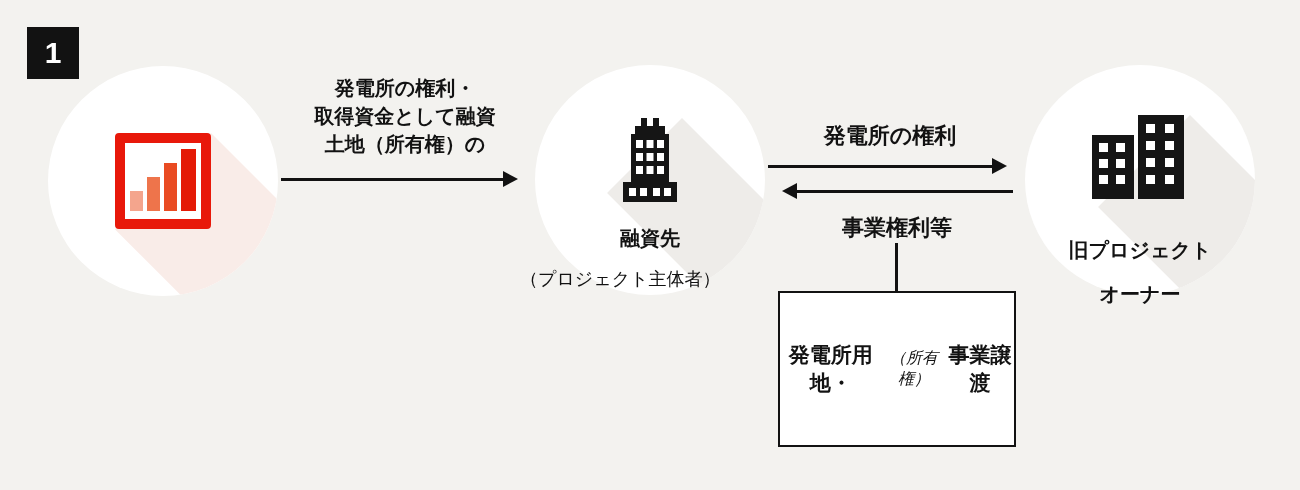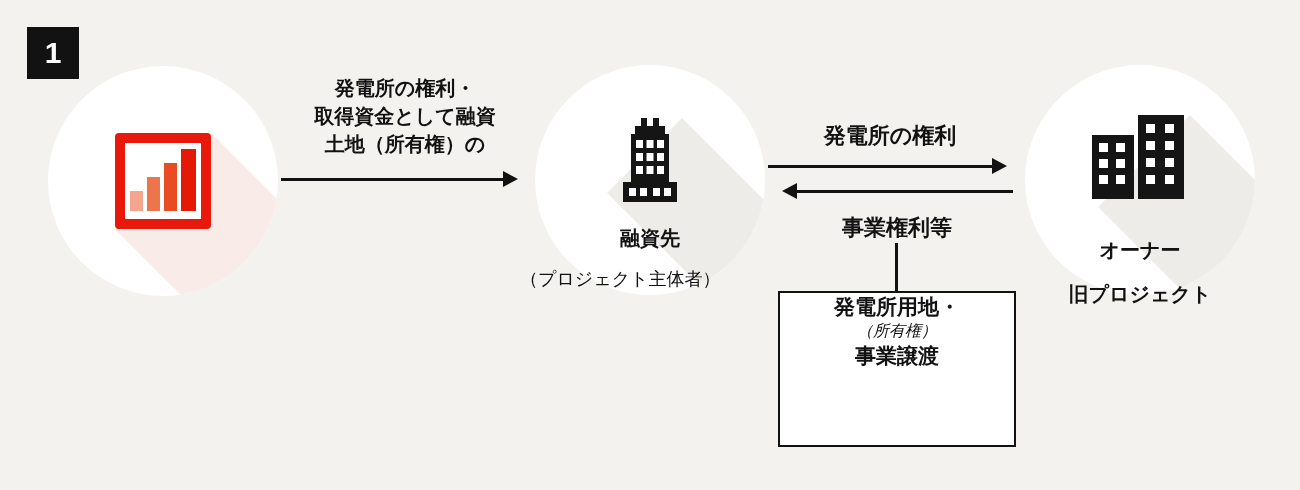--- a/index.html
+++ b/index.html
@@ -80,21 +80,21 @@
     position:absolute; left:520px; top:267px; width:260px;
     text-align:left; font-size:18px; font-weight:400;
   }
   .t-owner { left:1015px; top:228px; width:250px; line-height:44px; }
 
   
   .connector { position:absolute; left:895px; top:243px; width:3px; height:49px; background:#121212; }
   .asset-box {
     position:absolute; left:778px; top:291px; width:238px; height:156px;
     background:#ffffff; border:2px solid #121212;
-    display:flex; flex-direction:column; justify-content:flex-start; align-items:center;
+    display:flex; flex-direction:row; justify-content:flex-start; align-items:center;
     text-align:center;
   }
   .asset-box .b { font-weight:700; font-size:21px; }
   .asset-box .r { font-weight:400; font-size:16px;font-style:italic; }
 </style>
 </head>
 <body>
 
 <div class="canvas">
 
@@ -178,22 +178,22 @@
           <rect x="75" y="26" width="9" height="9"></rect>
           <rect x="56" y="43" width="9" height="9"></rect>
           <rect x="75" y="43" width="9" height="9"></rect>
           <rect x="56" y="60" width="9" height="9"></rect>
           <rect x="75" y="60" width="9" height="9"></rect>
         </g>
       </svg>
     </div>
   </div>
   <div class="node-title t-owner">
+    <div>旧プロジェクト</div>
     <div>オーナー</div>
-    <div>旧プロジェクト</div>
   </div>
 
   <div class="connector"></div>
   <div class="asset-box">
     <div class="b">発電所用地・</div>
     <div class="r">（所有権）</div>
     <div class="b">事業譲渡</div>
   </div>
 
 </div>

